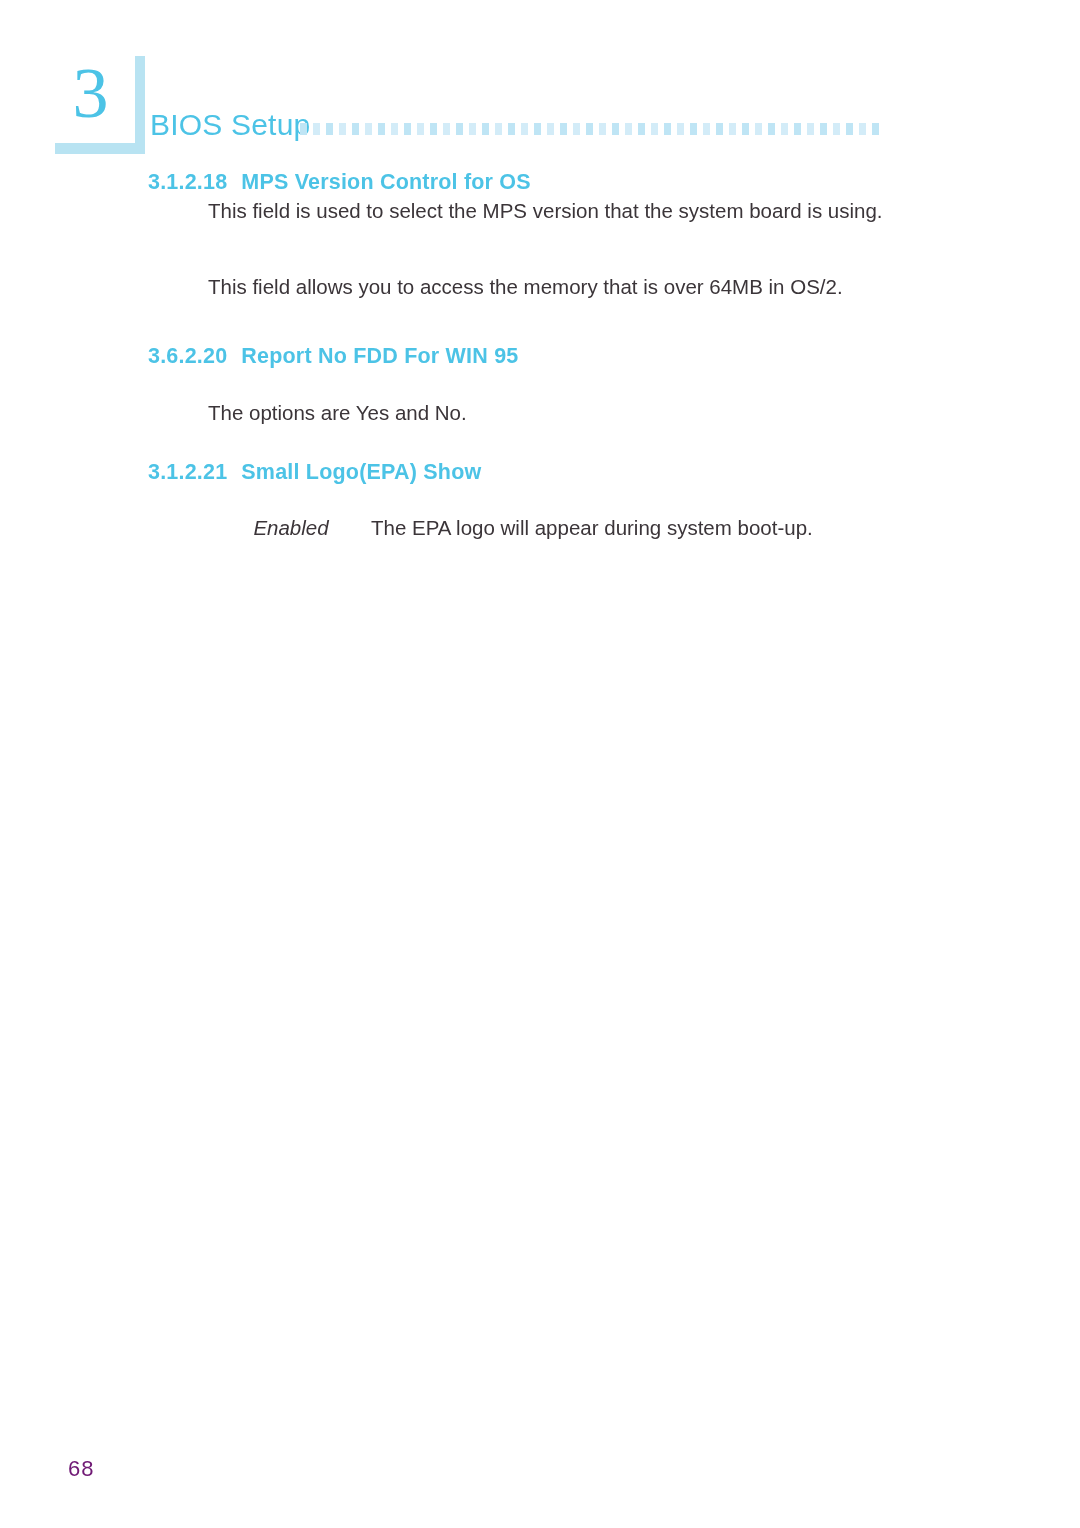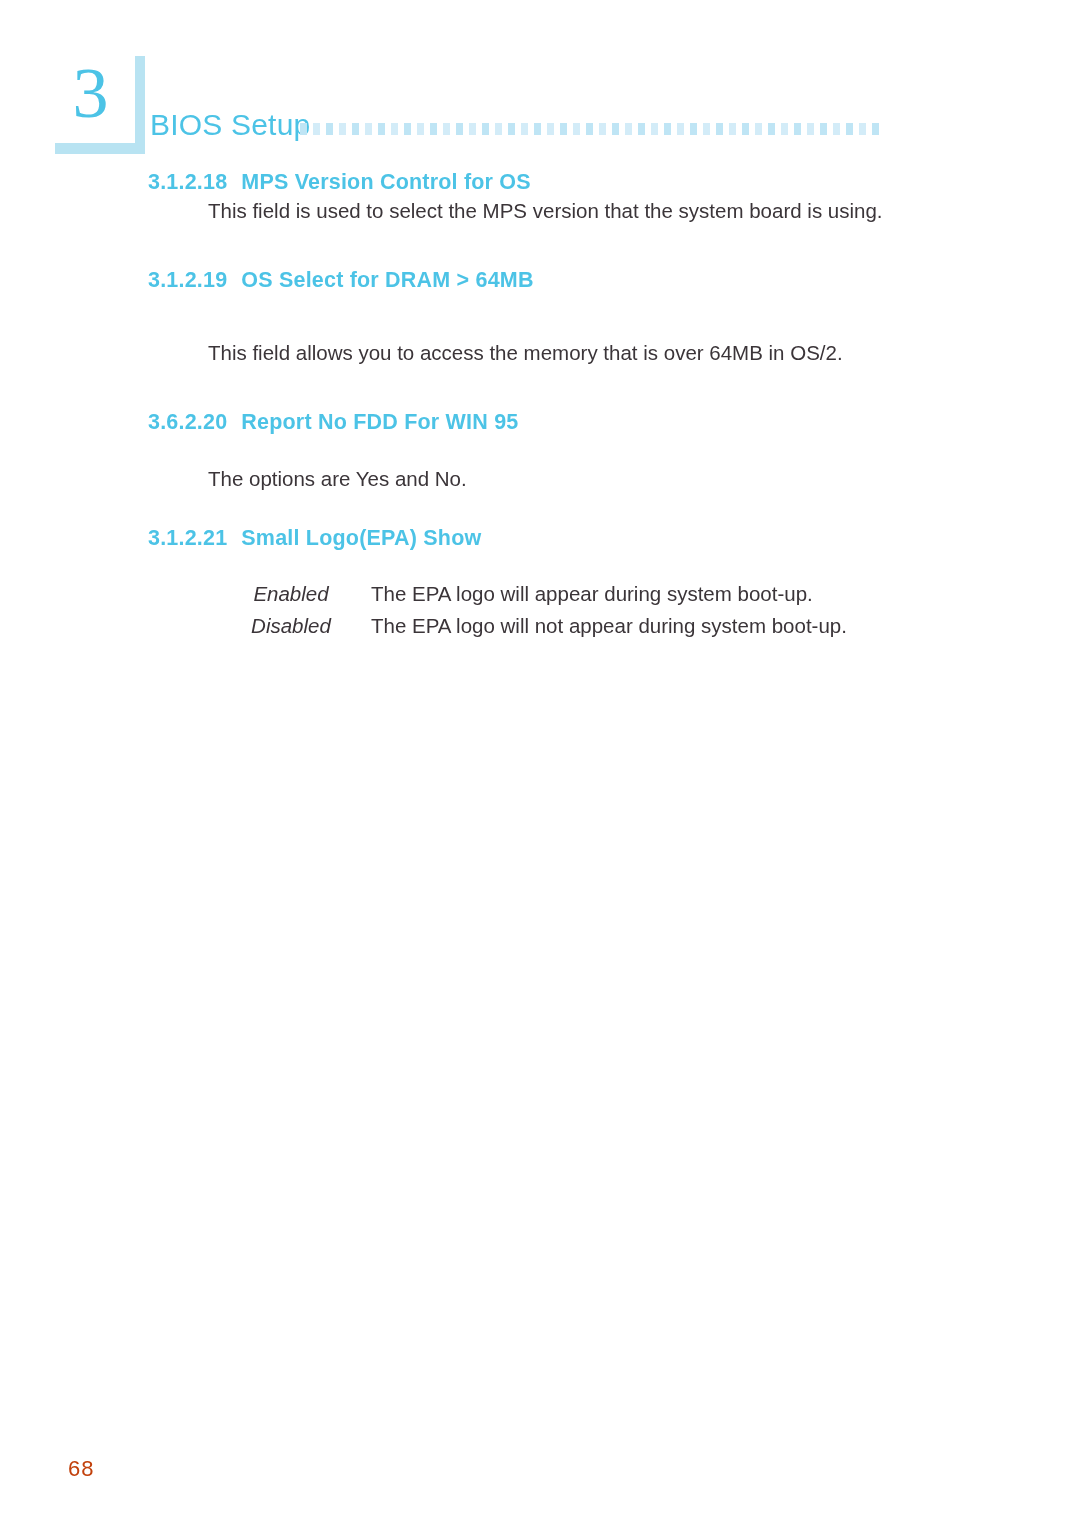--- a/index.html
+++ b/index.html
@@ -160,21 +160,21 @@
     flex: none;
     margin-left: 32px;
   }
 
   
   .page-number {
     position: absolute;
     left: 68px;
     top: 1456px;
     font-size: 22px;
-    color: #c2410c;
+    color: #701a75;
     letter-spacing: 1px;
   }
 </style>
 </head>
 <body>
 
 <div class="page">
 
   <div class="chapter-mark">
     <div class="chapter-shadow"></div>
@@ -232,42 +232,35 @@
       <i></i>
     </div>
 
   <div class="content">
 
     <h2 class="sec-heading s1">
       <span class="num">3.1.2.18</span><span>MPS Version Control for OS</span>
     </h2>
     <p class="body-para p1">This field is used to select the MPS version that the system board is using.</p>
 
-    <h2 class="sec-heading s2">
-      <span class="num">3.1.2.19</span><span>OS Select for DRAM &gt; 64MB</span>
-    </h2>
     <p class="body-para p2">This field allows you to access the memory that is over 64MB in OS/2.</p>
 
     <h2 class="sec-heading s3">
       <span class="num">3.6.2.20</span><span>Report No FDD For WIN 95</span>
     </h2>
     <p class="body-para nojust p3">The options are Yes and No.</p>
 
     <h2 class="sec-heading s4">
       <span class="num">3.1.2.21</span><span>Small Logo(EPA) Show</span>
     </h2>
 
     <div class="options">
       <div class="option-row">
         <span class="option-term">Enabled</span>
         <span class="option-desc">The EPA logo will appear during system boot-up.</span>
       </div>
-      <div class="option-row">
-        <span class="option-term">Disabled</span>
-        <span class="option-desc">The EPA logo will not appear during system boot-up.</span>
-      </div>
     </div>
 
   </div>
 
   <div class="page-number">68</div>
 
 </div>
 
 </body></html>

